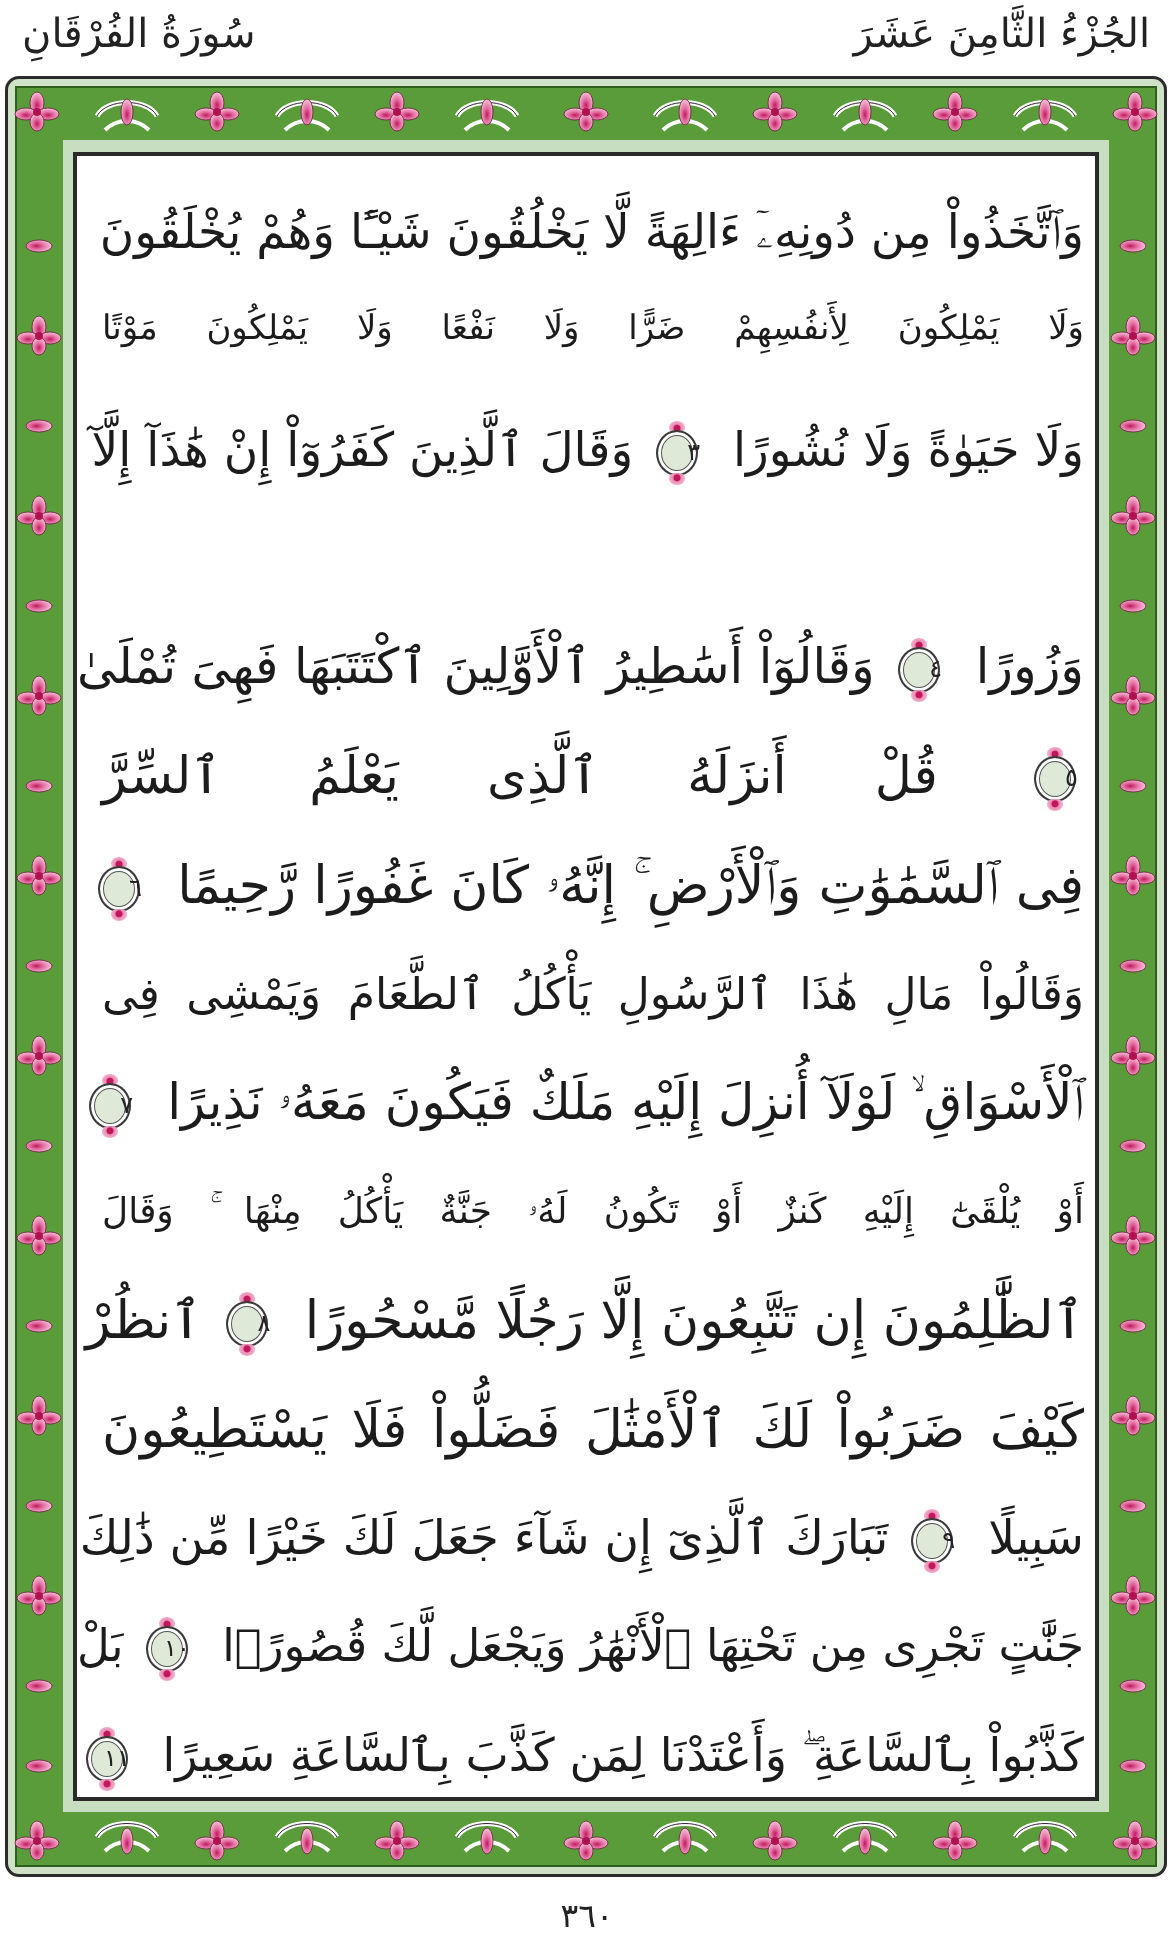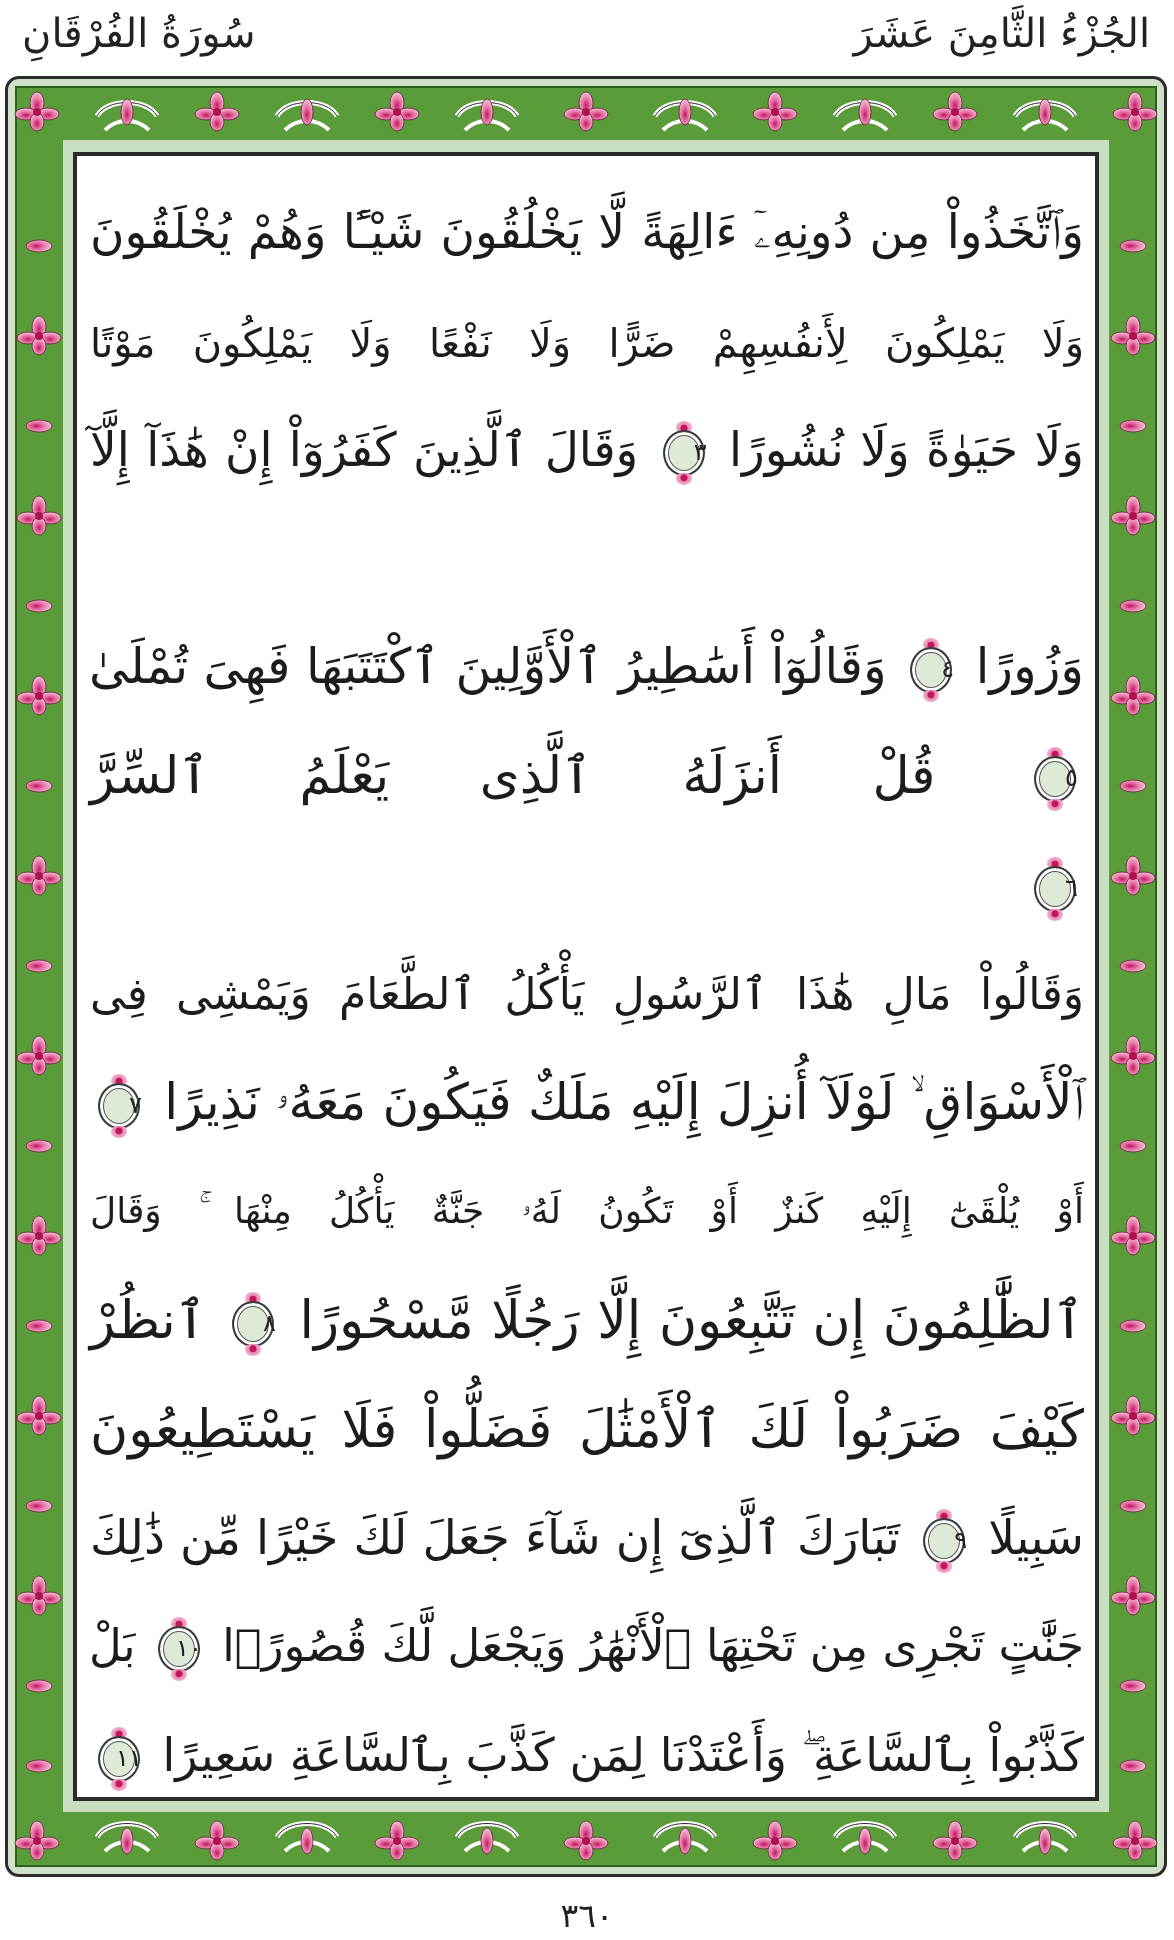--- a/index.html
+++ b/index.html
@@ -25,21 +25,21 @@
      background:#c8dec0; }
   #frame .inner { position:absolute; left:68px; top:76px; right:68px; bottom:76px;
      background:#ffffff; border:4px solid #2a2a2a; box-sizing:border-box; }
 
   
   #text-block { position:absolute; left:90px; top:170px; width:994px; height:1620px; }
   .line { position:absolute; left:0; width:994px; height:100px;
           direction:rtl; text-align:justify; text-align-last:justify;
           font-family:"DejaVu Sans", sans-serif; font-size:52px; line-height:100px;
           white-space:nowrap; color:#1c1c1c; }
-  .line .seg { display:inline; }
+  .line .seg { display:inline;margin-left:12px; }
   .ayah-marker { display:inline-block; vertical-align:middle; position:relative;
      width:46px; height:64px; margin:0 6px; }
   .ayah-marker .bud-top, .ayah-marker .bud-bottom { position:absolute; left:15px; width:16px; height:12px;
      background:radial-gradient(circle at 50% 60%, #c2185b 0 3px, #e88ab4 4px, #f4b6d0 8px);
      border-radius:50% 50% 40% 40%; }
   .ayah-marker .bud-top { top:0; }
   .ayah-marker .bud-bottom { bottom:0; transform:rotate(180deg); }
   .ayah-marker .oval { position:absolute; left:2px; top:9px; width:42px; height:46px;
      background:#dfe9d8; border:2px solid #3a3a3a; border-radius:50%; box-sizing:border-box;
      box-shadow: inset 0 0 0 3px #ffffff, inset 0 0 0 4px #555; }
@@ -168,25 +168,25 @@
       <use href="#bud" x="0" y="1610" transform="rotate(90 0 1610)"></use>
       <use href="#bud" x="0" y="1690" transform="rotate(90 0 1690)"></use>
     </g>
   </svg>
   <div class="light-strip"></div>
   <div class="inner"></div>
 </div>
 
 <div id="text-block">
     <div class="line" style="top: 12px; white-space: nowrap; font-size: 47px;"><span class="seg">وَٱتَّخَذُواْ مِن دُونِهِۦٓ ءَالِهَةً لَّا يَخْلُقُونَ شَيْـًٔا وَهُمْ يُخْلَقُونَ</span> </div>
-    <div class="line" style="top: 123px; white-space: nowrap; font-size: 40px;"><span class="seg">وَلَا يَمْلِكُونَ لِأَنفُسِهِمْ ضَرًّا وَلَا نَفْعًا وَلَا يَمْلِكُونَ مَوْتًا</span> </div>
+    <div class="line" style="top: 108px; white-space: nowrap; font-size: 34px; font-family: Liberation Serif, serif;"><span class="seg">وَلَا يَمْلِكُونَ لِأَنفُسِهِمْ ضَرًّا وَلَا نَفْعًا وَلَا يَمْلِكُونَ مَوْتًا</span> </div>
     <div class="line" style="top: 229.6px; white-space: nowrap; font-size: 47px;"><span class="seg">وَلَا حَيَوٰةً وَلَا نُشُورًا</span> <span class="ayah-marker"><span class="bud-top"></span><span class="oval"></span><span class="bud-bottom"></span><span class="num">٣</span></span> <span class="seg">وَقَالَ ٱلَّذِينَ كَفَرُوٓاْ إِنْ هَٰذَآ إِلَّآ</span> </div>
     <div class="line" style="top: 447.2px; white-space: nowrap; font-size: 49px;"><span class="seg">وَزُورًا</span> <span class="ayah-marker"><span class="bud-top"></span><span class="oval"></span><span class="bud-bottom"></span><span class="num">٤</span></span> <span class="seg">وَقَالُوٓاْ أَسَٰطِيرُ ٱلْأَوَّلِينَ ٱكْتَتَبَهَا فَهِىَ تُمْلَىٰ</span> </div>
     <div class="line" style="top: 556px; white-space: nowrap; font-size: 51px;"> <span class="ayah-marker"><span class="bud-top"></span><span class="oval"></span><span class="bud-bottom"></span><span class="num">٥</span></span> <span class="seg">قُلْ أَنزَلَهُ ٱلَّذِى يَعْلَمُ ٱلسِّرَّ</span> </div>
-    <div class="line" style="top: 664.8px; white-space: nowrap;"> <span class="ayah-marker"><span class="bud-top"></span><span class="oval"></span><span class="bud-bottom"></span><span class="num">٦</span></span> </div>
+    <div class="line" style="top: 664.8px; white-space: nowrap;"><span class="seg">فِى ٱلسَّمَٰوَٰتِ وَٱلْأَرْضِ ۚ إِنَّهُۥ كَانَ غَفُورًا رَّحِيمًا</span> <span class="ayah-marker"><span class="bud-top"></span><span class="oval"></span><span class="bud-bottom"></span><span class="num">٦</span></span> </div>
     <div class="line" style="top: 773.6px; white-space: nowrap; font-size: 44px;"><span class="seg">وَقَالُواْ مَالِ هَٰذَا ٱلرَّسُولِ يَأْكُلُ ٱلطَّعَامَ وَيَمْشِى فِى</span> </div>
     <div class="line" style="top: 882.4px; white-space: nowrap; font-size: 50px;"><span class="seg">ٱلْأَسْوَاقِ ۙ لَوْلَآ أُنزِلَ إِلَيْهِ مَلَكٌ فَيَكُونَ مَعَهُۥ نَذِيرًا</span> <span class="ayah-marker"><span class="bud-top"></span><span class="oval"></span><span class="bud-bottom"></span><span class="num">٧</span></span> </div>
     <div class="line" style="top: 991.2px; white-space: nowrap; font-size: 36px;"><span class="seg">أَوْ يُلْقَىٰٓ إِلَيْهِ كَنزٌ أَوْ تَكُونُ لَهُۥ جَنَّةٌ يَأْكُلُ مِنْهَا ۚ وَقَالَ</span> </div>
     <div class="line" style="top: 1100px; white-space: nowrap;"><span class="seg">ٱلظَّٰلِمُونَ إِن تَتَّبِعُونَ إِلَّا رَجُلًا مَّسْحُورًا</span> <span class="ayah-marker"><span class="bud-top"></span><span class="oval"></span><span class="bud-bottom"></span><span class="num">٨</span></span> <span class="seg">ٱنظُرْ</span> </div>
     <div class="line" style="top: 1208.8px; white-space: nowrap;"><span class="seg">كَيْفَ ضَرَبُواْ لَكَ ٱلْأَمْثَٰلَ فَضَلُّواْ فَلَا يَسْتَطِيعُونَ</span> </div>
     <div class="line" style="top: 1317.6px; white-space: nowrap; font-size: 47px;"><span class="seg">سَبِيلًا</span> <span class="ayah-marker"><span class="bud-top"></span><span class="oval"></span><span class="bud-bottom"></span><span class="num">٩</span></span> <span class="seg">تَبَارَكَ ٱلَّذِىٓ إِن شَآءَ جَعَلَ لَكَ خَيْرًا مِّن ذَٰلِكَ</span> </div>
     <div class="line" style="top: 1426.4px; white-space: nowrap; font-size: 45px;"><span class="seg">جَنَّٰتٍ تَجْرِى مِن تَحْتِهَا ٱلْأَنْهَٰرُ وَيَجْعَل لَّكَ قُصُورًۢا</span> <span class="ayah-marker"><span class="bud-top"></span><span class="oval"></span><span class="bud-bottom"></span><span class="num">١٠</span></span> <span class="seg">بَلْ</span> </div>
     <div class="line" style="top: 1535.2px; white-space: nowrap; font-size: 46px;"><span class="seg">كَذَّبُواْ بِٱلسَّاعَةِ ۖ وَأَعْتَدْنَا لِمَن كَذَّبَ بِٱلسَّاعَةِ سَعِيرًا</span> <span class="ayah-marker"><span class="bud-top"></span><span class="oval"></span><span class="bud-bottom"></span><span class="num">١١</span></span> </div>
   </div>
 

